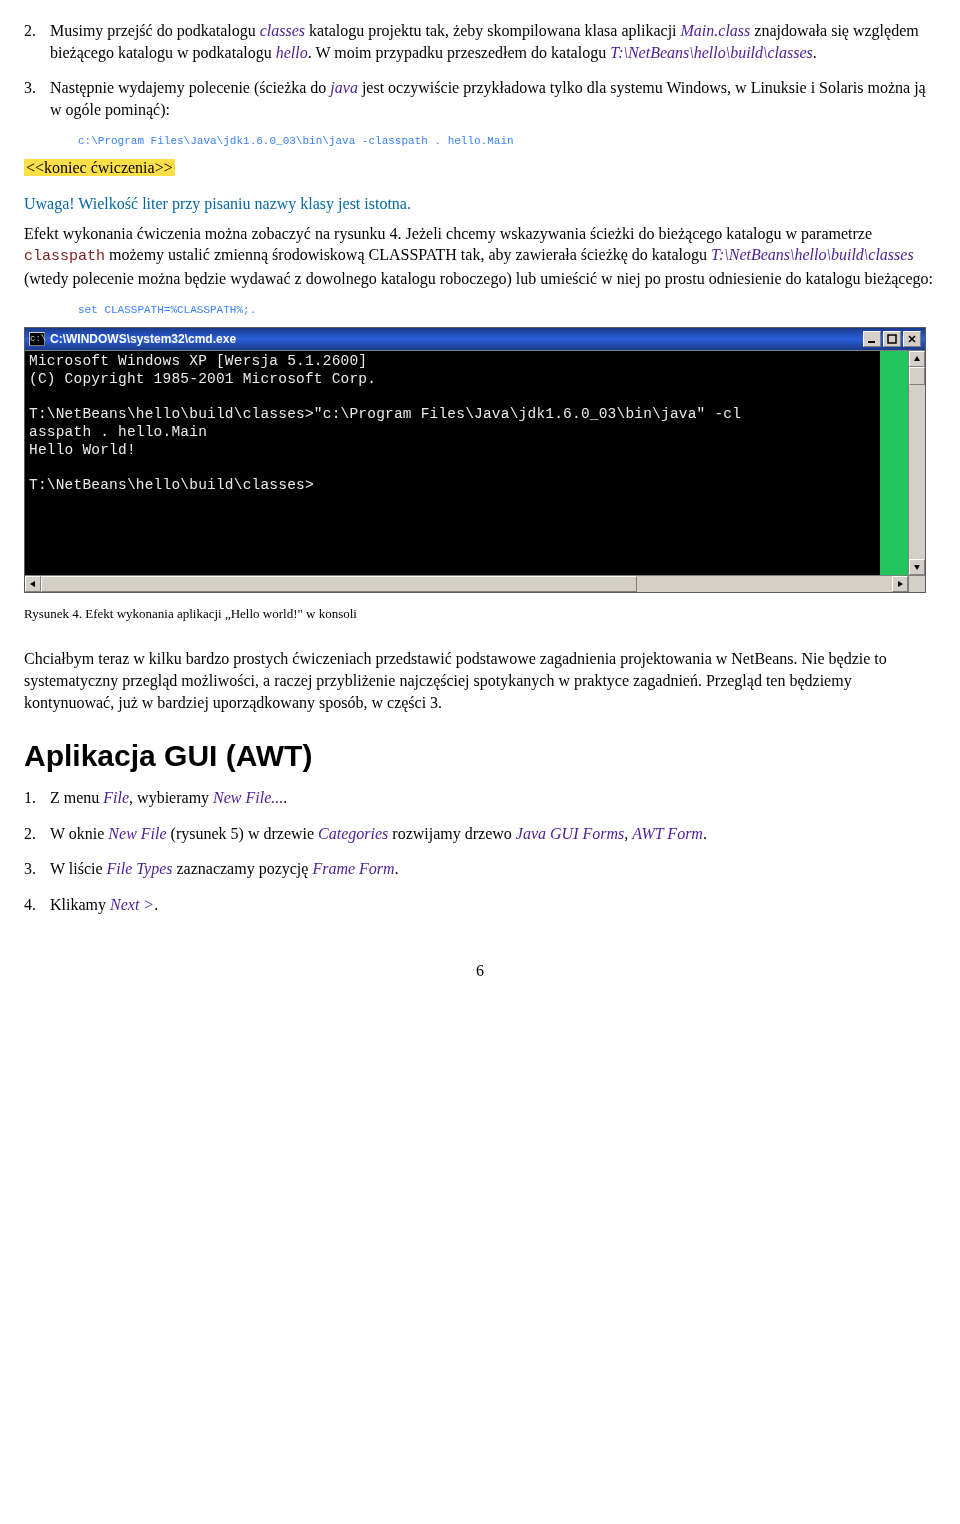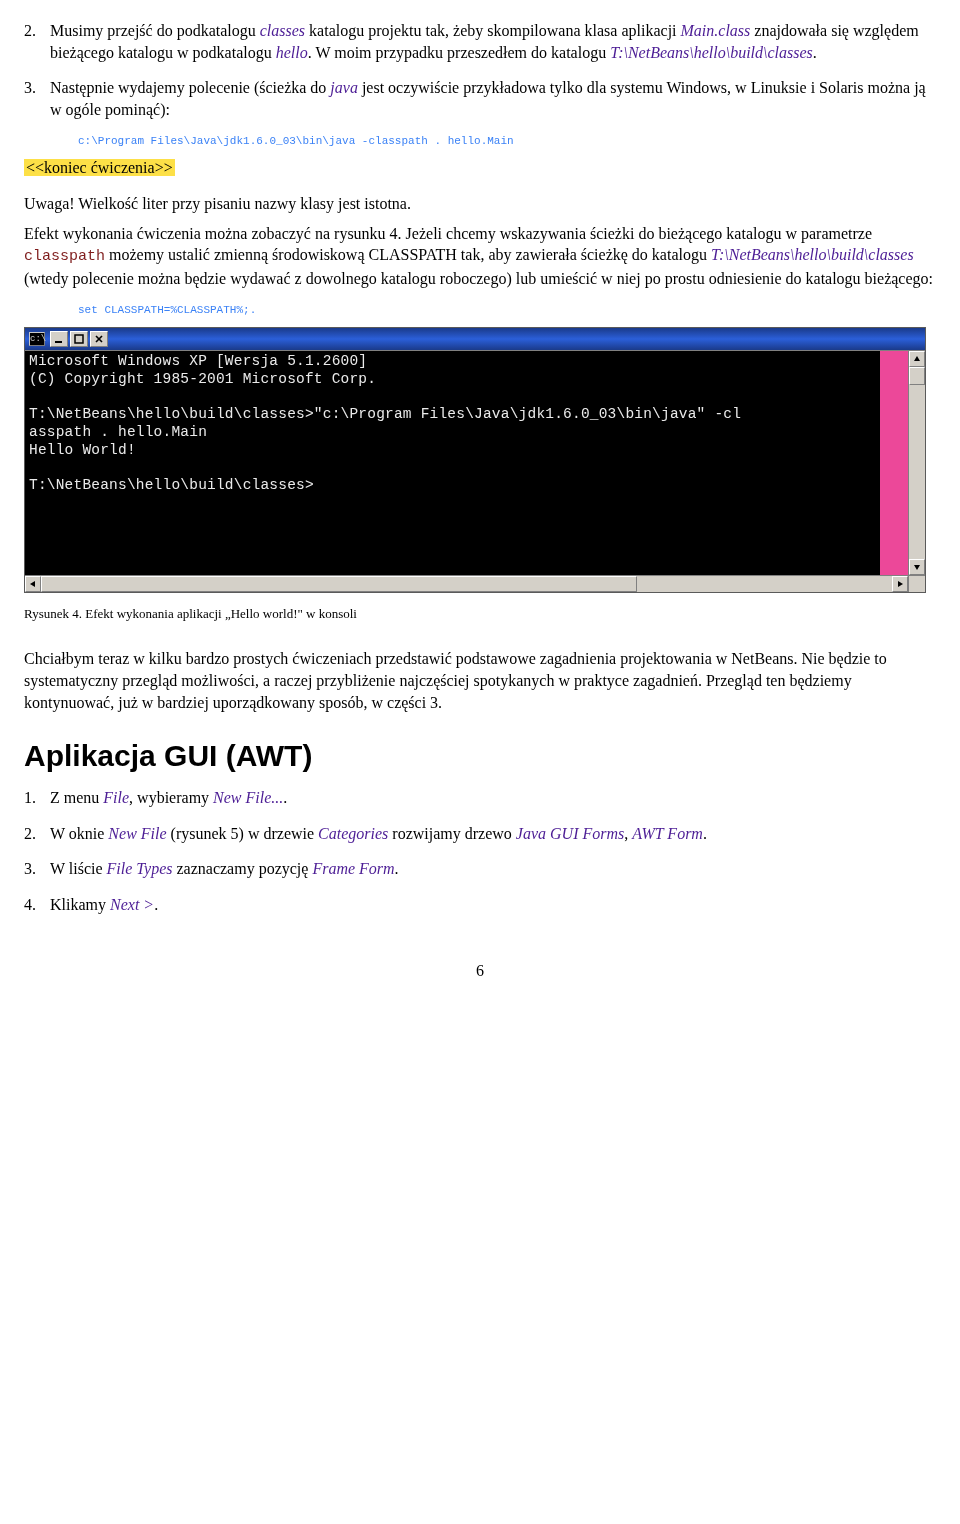--- a/index.html
+++ b/index.html
@@ -35,21 +35,21 @@
     color: #3b82f6;
     font-size: 11px;
     line-height: 1.3;
   }
   .green-hl {
     background: #fde047;
     color: #000;
     padding: 0 2px;
   }
   .red-bold {
-    color: #000000;
+    color: #0369a1;
     font-weight: normal;
     margin: 18px 0 10px 0;
     font-size: 16px;
   }
   .para {
     margin: 10px 0 14px 0;
     line-height: 1.35;
   }
   .caption {
     margin: 13px 0 26px 0;
@@ -118,21 +118,21 @@
     border-left-color: #fff;
     box-sizing: border-box;
     display: flex;
     align-items: center;
     justify-content: center;
     color: #000;
   }
   .cmd-btn svg { display: block; }
   .cmd-body-wrap {
     display: flex;
-    background: #ec4899;
+    background: #22c55e;
     border-top: 1px solid #808080;
     gap: 28px;
   }
   .cmd-body {
     flex: 1;
     background: #000;
     color: #eaeaea;
     font-family: "Terminal", "Lucida Console", "Courier New", monospace;
     font-size: 14.5px;
     line-height: 1.22;
@@ -235,20 +235,21 @@
 
 <p class="para">
   <span>Efekt wykonania ćwiczenia można zobaczyć na rysunku 4. Jeżeli chcemy wskazywania ścieżki do bieżącego katalogu w parametrze </span><span class="mono-red">classpath</span><span> możemy ustalić zmienną środowiskową CLASSPATH tak, aby zawierała ścieżkę do katalogu </span><span class="italic-blue">T:\NetBeans\hello\build\classes</span><span> (wtedy polecenie można będzie wydawać z dowolnego katalogu roboczego) lub umieścić w niej po prostu odniesienie do katalogu bieżącego:</span>
 </p>
 
 <div class="indent-code">set CLASSPATH=%CLASSPATH%;.</div>
 
 <div class="cmd-window">
   <div class="cmd-titlebar">
     <span class="cmd-icon">c:\</span>
+    <span class="cmd-title">C:\WINDOWS\system32\cmd.exe</span>
     <div class="cmd-btns">
       <div class="cmd-btn">
         <svg width="10" height="10">
             <rect x="1" y="7" width="7" height="2" fill="#000"></rect>
           </svg>
       </div>
       <div class="cmd-btn">
         <svg width="10" height="10">
             <rect x="1" y="1" width="8" height="8" fill="none" stroke="#000" stroke-width="1.5"></rect>
           </svg>

